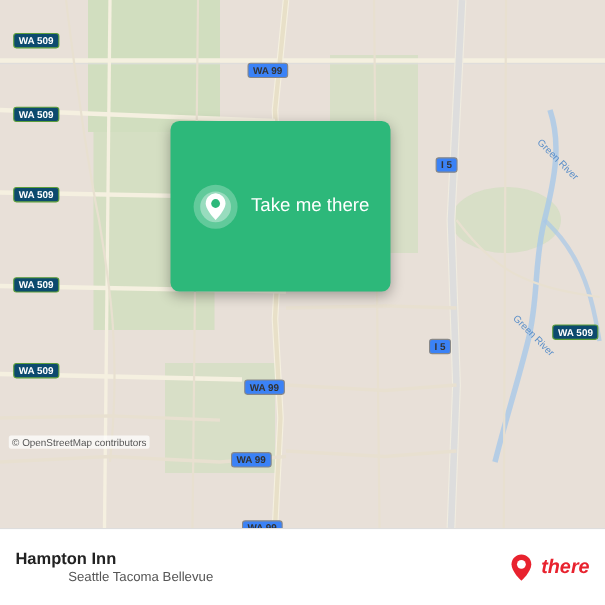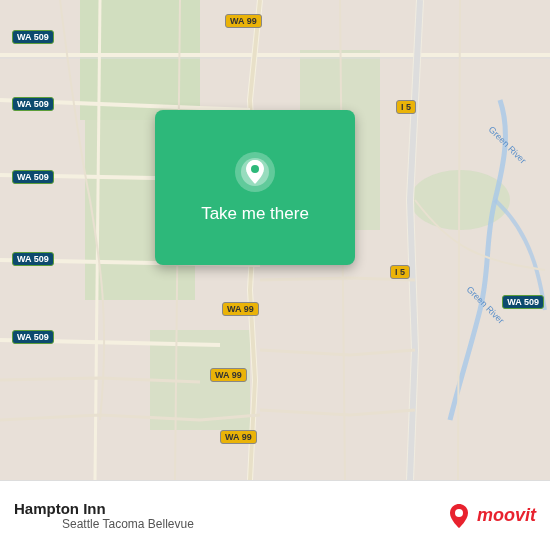--- a/index.html
+++ b/index.html
@@ -30,21 +30,21 @@
     
     .location-card {
       position: absolute;
       top: 110px;
       left: 155px;
       width: 200px;
       height: 155px;
       background-color: #2db87a;
       border-radius: 8px;
       display: flex;
-      flex-direction: column;
+      flex-direction: row;
       align-items: center;
       justify-content: center;
       gap: 10px;
       box-shadow: 0 4px 12px rgba(0,0,0,0.3);
       cursor: pointer;
     }
 
     .pin-icon {
       width: 44px;
       height: 44px;
@@ -131,22 +131,23 @@
       white-space: nowrap;
     }
 
     .road-badge.green {
       background: #0c4a6e;
       color: white;
       border-color: #5c9e3a;
     }
 
     .road-badge.highway {
-      background: #eab308;
+      background: #3b82f6;
       border-color: #888;
+      margin-top: 43px;
     }
 
     
     .river-label {
       position: absolute;
       font-size: 9px;
       color: #5b8fc9;
       transform: rotate(45deg);
       white-space: nowrap;
     }
@@ -209,20 +210,21 @@
   <div class="road-badge highway" style="left:222px; top:302px;">WA 99</div>
   <div class="road-badge highway" style="left:210px; top:368px;">WA 99</div>
   <div class="road-badge highway" style="left:220px; top:430px;">WA 99</div>
 
   <div class="road-badge highway" style="left:396px; top:100px;">I 5</div>
   <div class="road-badge highway" style="left:390px; top:265px;">I 5</div>
 
   <div class="river-label" style="right:18px; top:140px;">Green River</div>
   <div class="river-label" style="right:40px; top:300px;">Green River</div>
 
+  <div class="osm-credit">© OpenStreetMap contributors</div>
 
   <div class="location-card">
 
     <svg class="pin-icon" viewBox="0 0 44 44" xmlns="http://www.w3.org/2000/svg">
       <circle cx="22" cy="22" r="20" fill="white" opacity="0.25"></circle>
       <circle cx="22" cy="22" r="14" fill="white" opacity="0.35"></circle>
       <circle cx="22" cy="18" r="8" fill="white" stroke="white" stroke-width="0"></circle>
       <path d="M22 10 C17 10 13 14 13 19 C13 25 22 34 22 34 C22 34 31 25 31 19 C31 14 27 10 22 10 Z" fill="white"></path>
       <circle cx="22" cy="19" r="4" fill="#2db87a"></circle>
     </svg>
@@ -234,15 +236,15 @@
   <div class="bottom-left">
     <span class="place-name">Hampton Inn</span>
     <span class="place-location">Seattle Tacoma Bellevue</span>
   </div>
 
   <div class="moovit-logo">
     <svg class="moovit-pin" viewBox="0 0 28 28" xmlns="http://www.w3.org/2000/svg">
       <path d="M14 2 C9 2 5 6 5 11 C5 18 14 26 14 26 C14 26 23 18 23 11 C23 6 19 2 14 2 Z" fill="#e8222e"></path>
       <circle cx="14" cy="11" r="4" fill="white"></circle>
     </svg>
-    <span class="moovit-text">moovit</span>
+    <span class="moovit-text">there</span>
   </div>
 </div>
 
 </body></html>

